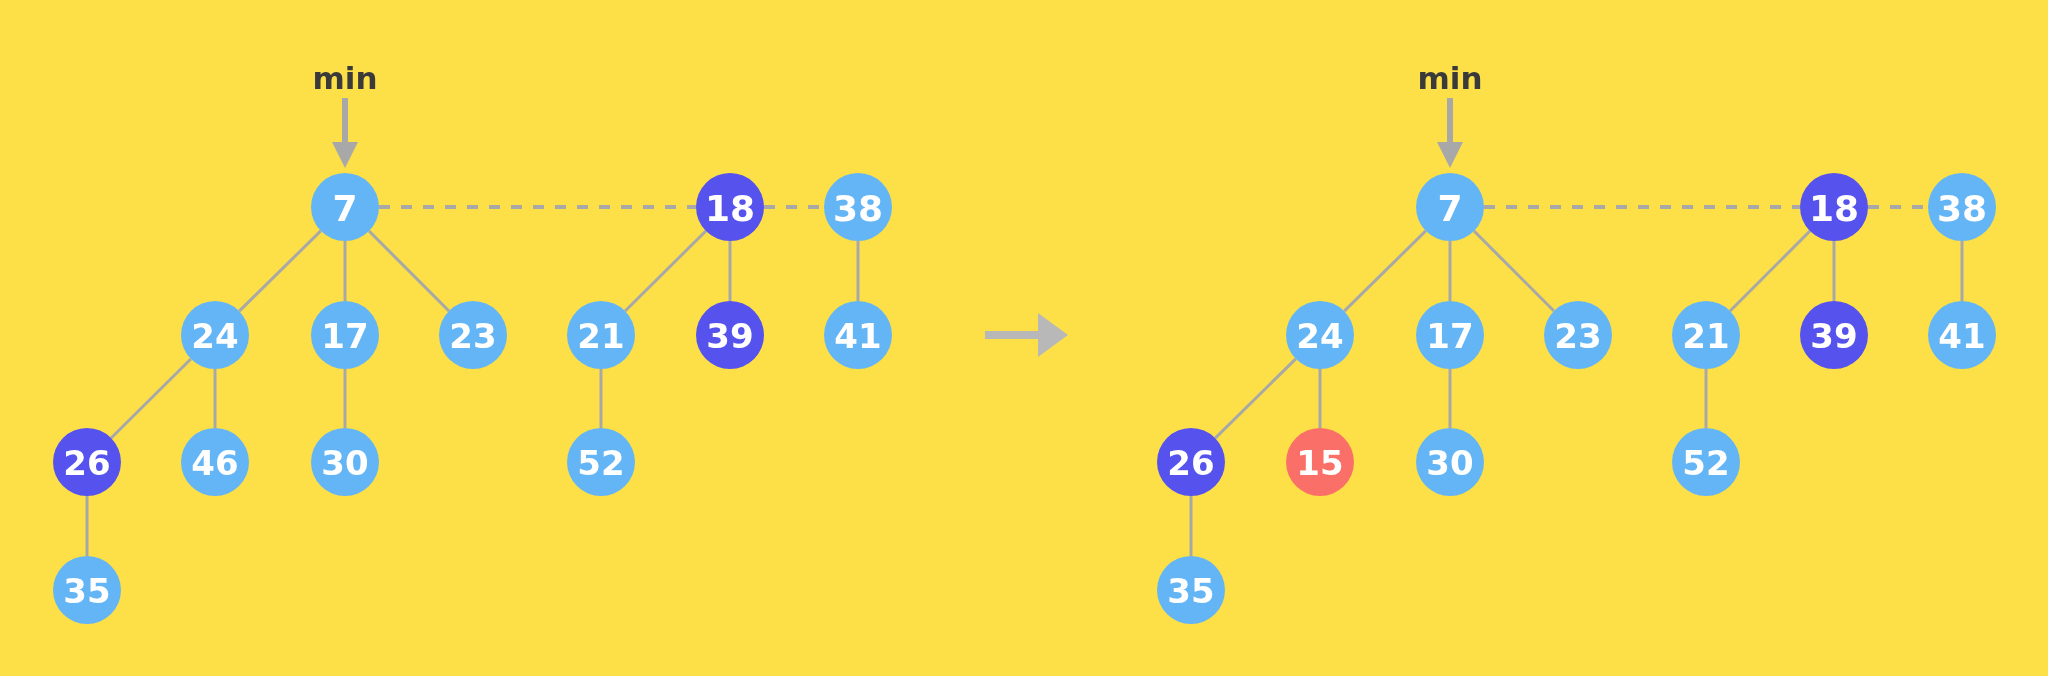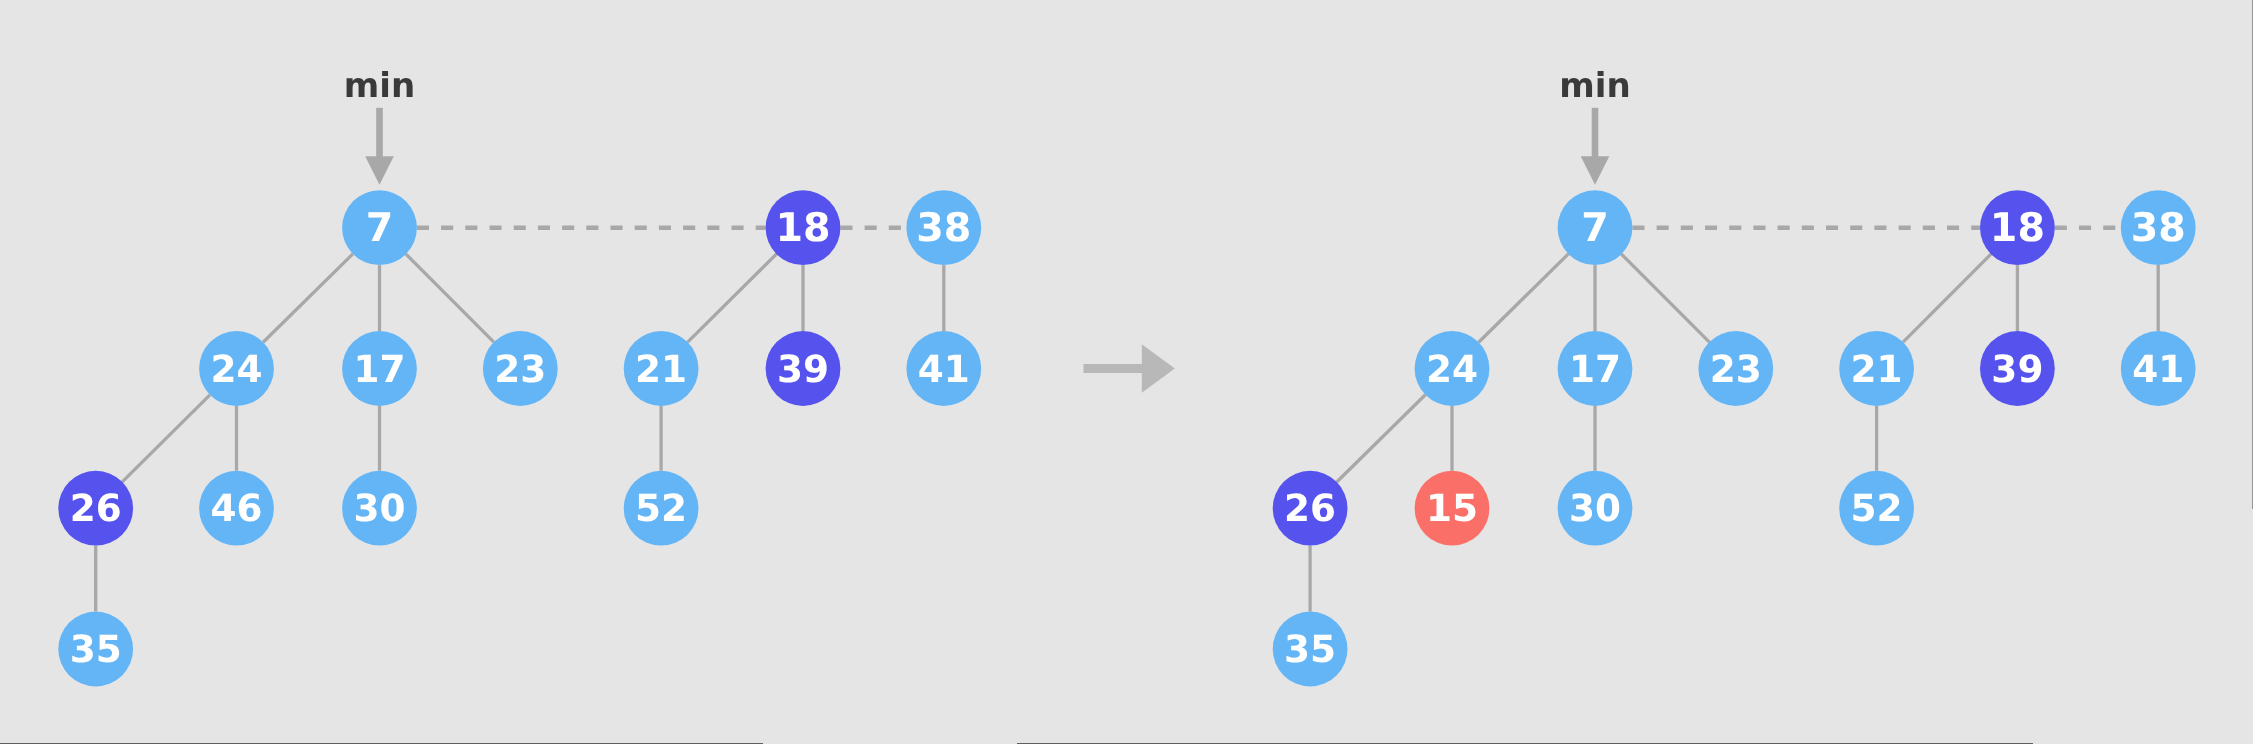--- a/index.html
+++ b/index.html
@@ -11,21 +11,21 @@
   body {
     width: 2048px;
     height: 676px;
     overflow: hidden;
     font-family: "DejaVu Sans", "Liberation Sans", sans-serif;
   }
   #stage {
     position: relative;
     width: 2048px;
     height: 676px;
-    background: #e5e5e5;
+    background: #fde047;
   }
   #canvas {
     position: absolute;
     left: 0;
     top: 0;
     width: 2048px;
     height: 676px;
     display: block;
   }
   .node-label {

